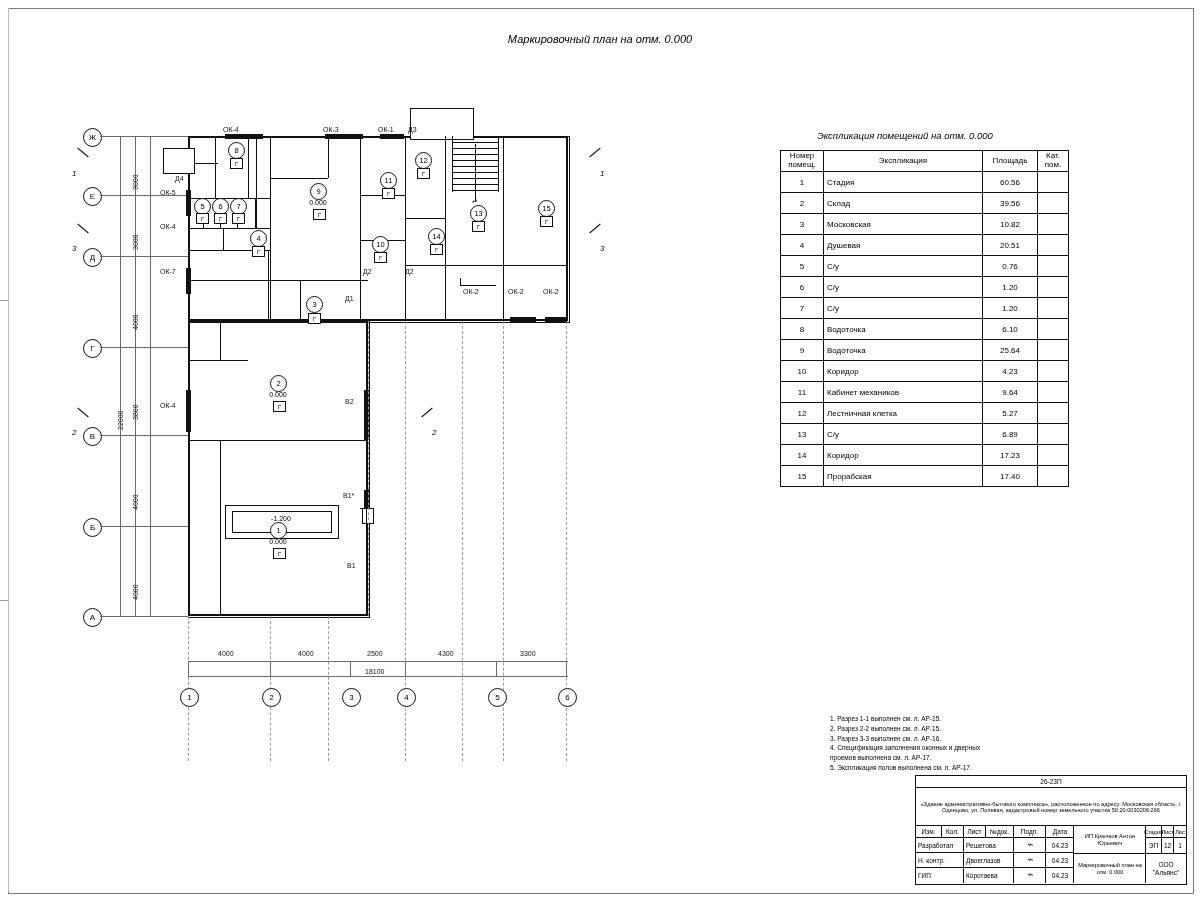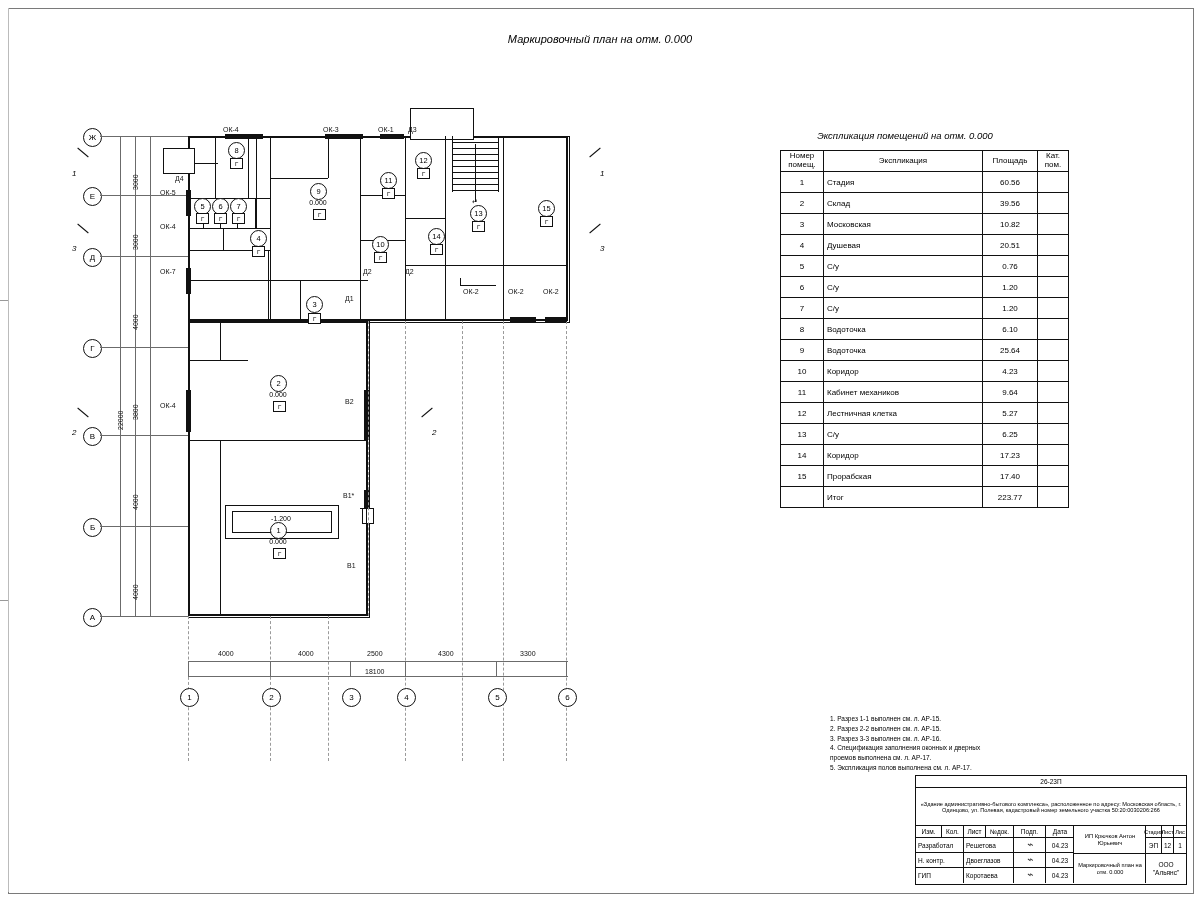--- a/index.html
+++ b/index.html
@@ -400,39 +400,33 @@
         </tr>
         <tr>
           <td class="c-num">12</td>
           <td class="c-name">Лестничная клетка</td>
           <td class="c-area">5.27</td>
           <td class="c-kat"></td>
         </tr>
         <tr>
           <td class="c-num">13</td>
           <td class="c-name">С/у</td>
-          <td class="c-area">6.25</td>
+          <td class="c-area">6.89</td>
           <td class="c-kat"></td>
         </tr>
         <tr>
           <td class="c-num">14</td>
           <td class="c-name">Коридор</td>
           <td class="c-area">17.23</td>
           <td class="c-kat"></td>
         </tr>
         <tr>
           <td class="c-num">15</td>
           <td class="c-name">Прорабская</td>
           <td class="c-area">17.40</td>
-          <td class="c-kat"></td>
-        </tr>
-        <tr>
-          <td class="c-num"></td>
-          <td class="c-name">Итог</td>
-          <td class="c-area">223.77</td>
           <td class="c-kat"></td>
         </tr>
       </tbody>
   </table>
 
   <div id="notes">
     <div>1. Разрез 1-1 выполнен см. л. АР-15.</div>
     <div>2. Разрез 2-2 выполнен см. л. АР-15.</div>
     <div>3. Разрез 3-3 выполнен см. л. АР-16.</div>
     <div>4. Спецификация заполнения оконных и дверных</div>

